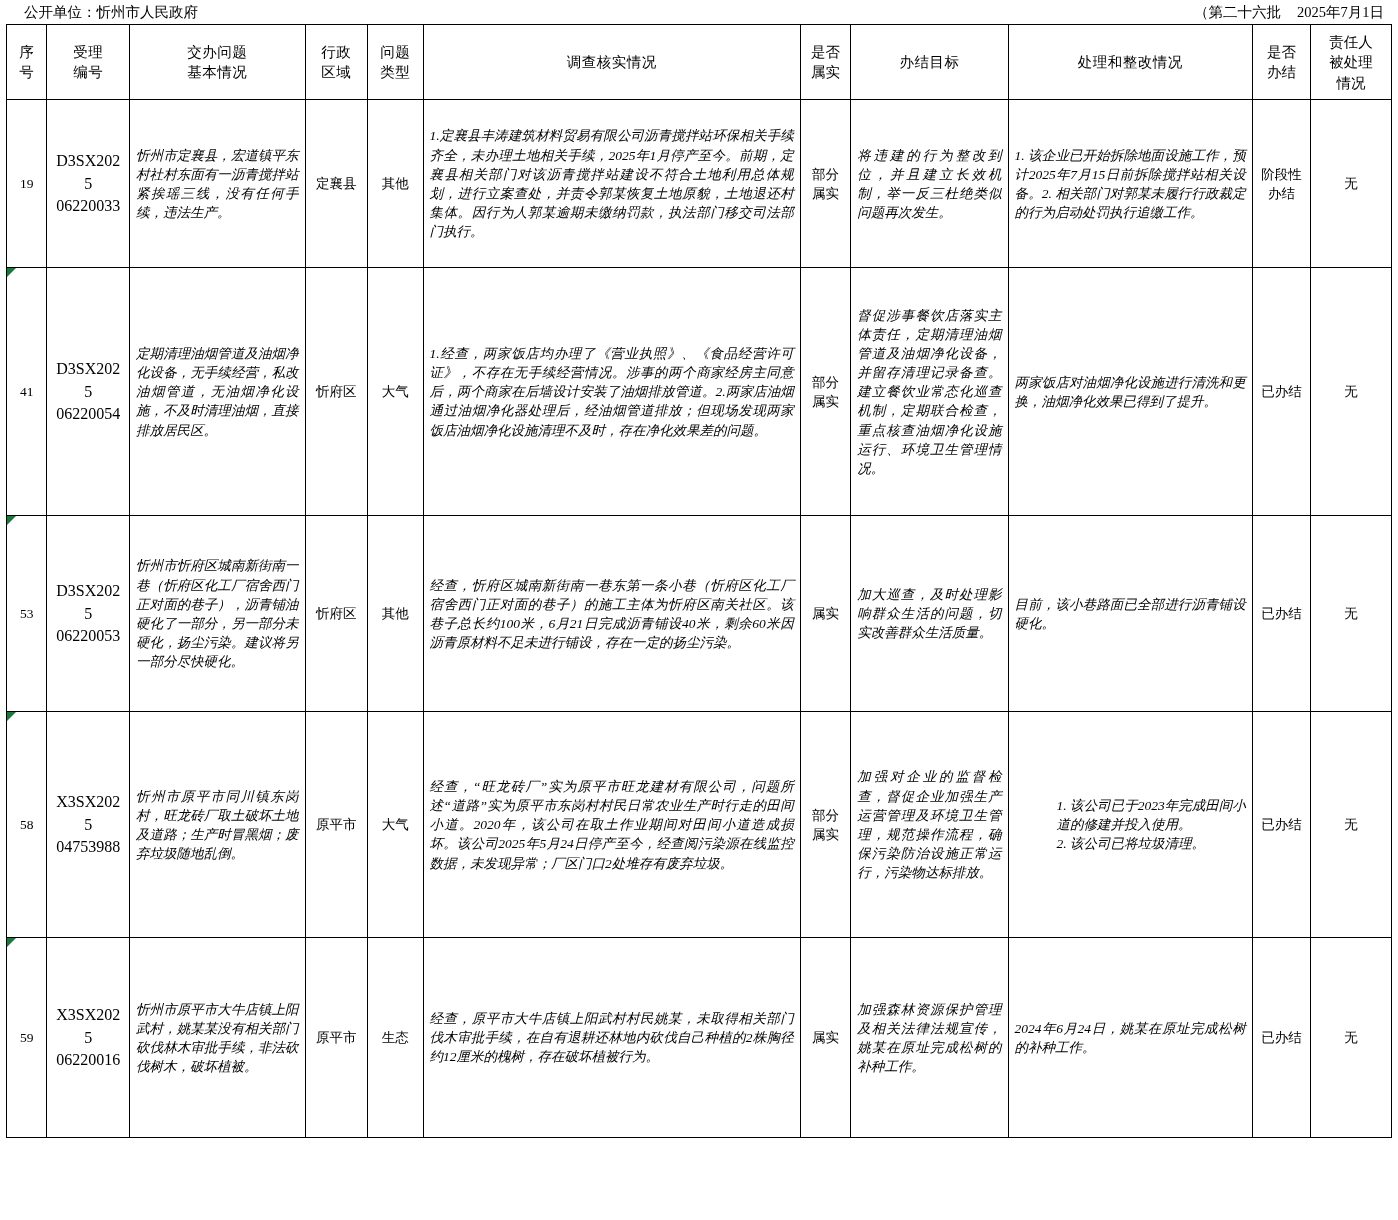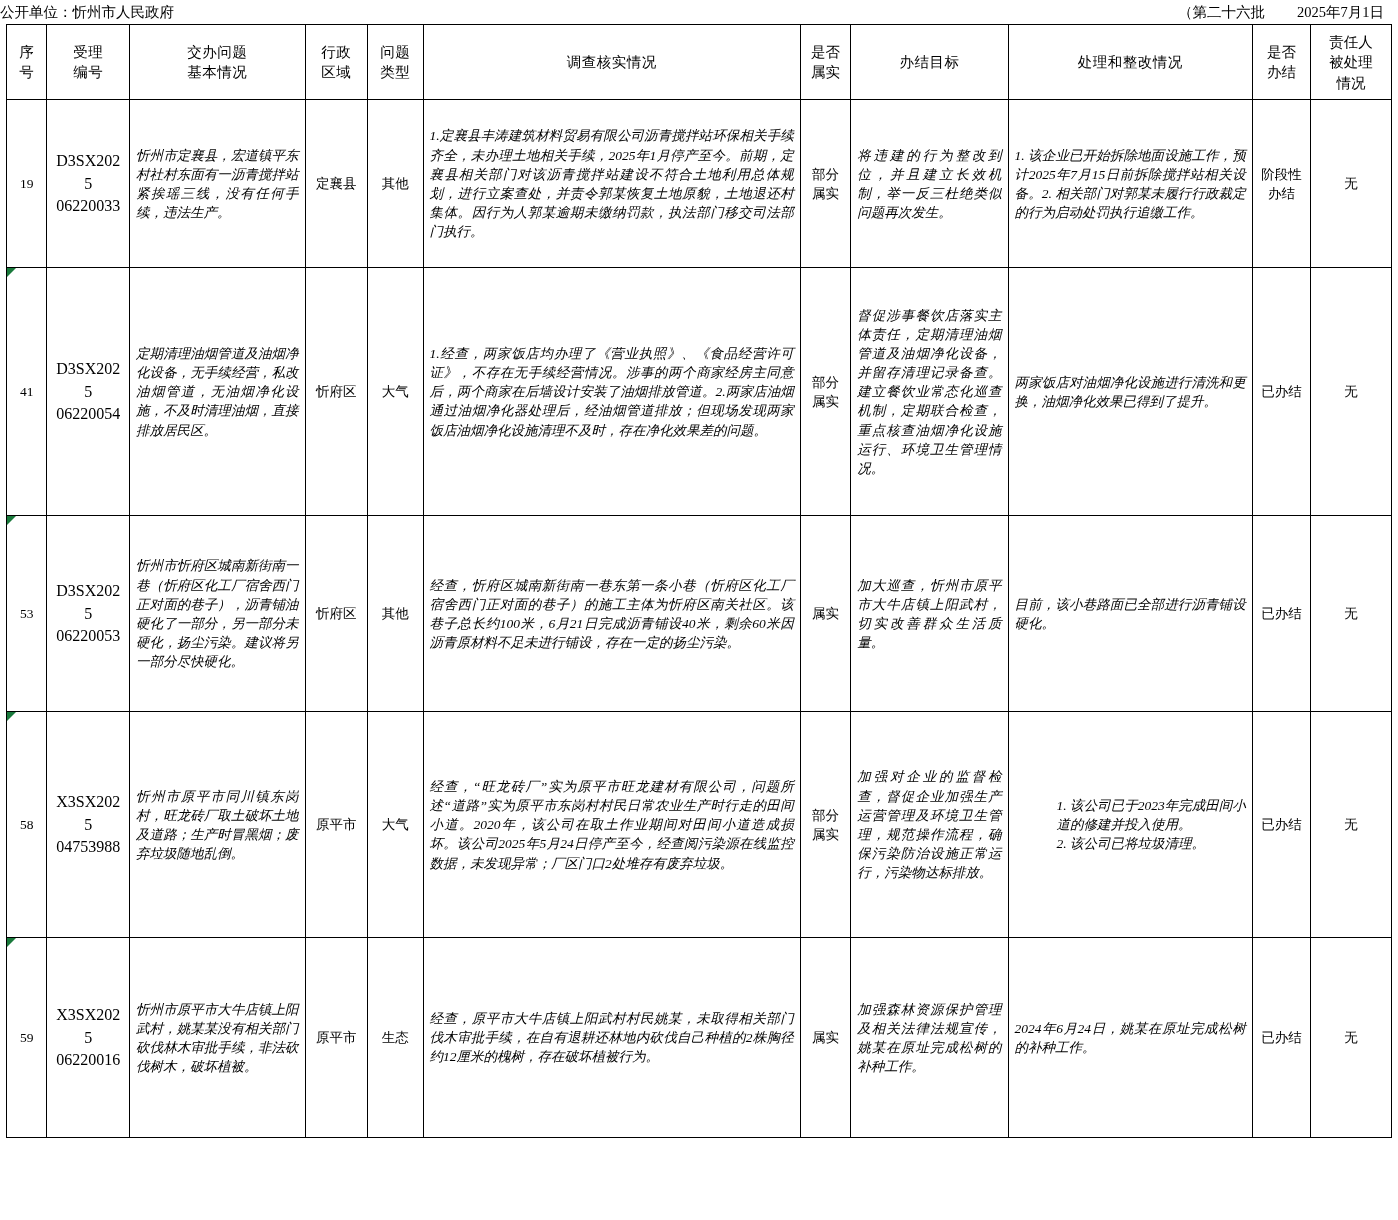--- a/index.html
+++ b/index.html
@@ -17,30 +17,30 @@
   .page {
     position: relative;
     width: 1398px;
     height: 1220px;
     box-sizing: border-box;
   }
   .header-row {
     display: flex;
     align-items: center;
     justify-content: space-between;
-    padding: 4px 8px 3px 0;
+    padding: 4px 8px 3px 24px;
     font-size: 14.5px;
     line-height: 1.2;
   }
   .header-left {
     white-space: nowrap;
   }
   .header-right {
     display: flex;
-    gap: 32px;
+    gap: 16px;
     white-space: nowrap;
     padding-right: 6px;
   }
   table.main {
     border-collapse: collapse;
     table-layout: fixed;
     width: 1386px;
     margin-left: 6px;
     font-size: 13.5px;
   }
@@ -238,21 +238,21 @@
         <td class="cell-seq green-corner">53</td>
         <td class="cell-code">
           <span>D3SX2025</span><br>
           <span>06220053</span>
         </td>
         <td class="justify">忻州市忻府区城南新街南一巷（忻府区化工厂宿舍西门正对面的巷子），沥青铺油硬化了一部分，另一部分未硬化，扬尘污染。建议将另一部分尽快硬化。</td>
         <td class="cell-region">忻府区</td>
         <td class="cell-type">其他</td>
         <td class="justify">经查，忻府区城南新街南一巷东第一条小巷（忻府区化工厂宿舍西门正对面的巷子）的施工主体为忻府区南关社区。该巷子总长约100米，6月21日完成沥青铺设40米，剩余60米因沥青原材料不足未进行铺设，存在一定的扬尘污染。</td>
         <td class="cell-istrue">属实</td>
-        <td class="justify">加大巡查，忻州市原平市大牛店镇上阳武村，切实改善群众生活质量。</td>
+        <td class="justify">加大巡查，及时处理影响群众生活的问题，切实改善群众生活质量。</td>
         <td class="justify">目前，该小巷路面已全部进行沥青铺设硬化。</td>
         <td class="cell-done">已办结</td>
         <td class="cell-resp">无</td>
       </tr>
 
       <tr class="data-row" style="height:226px;">
         <td class="cell-seq green-corner">58</td>
         <td class="cell-code">
           <span>X3SX2025</span><br>
           <span>04753988</span>

